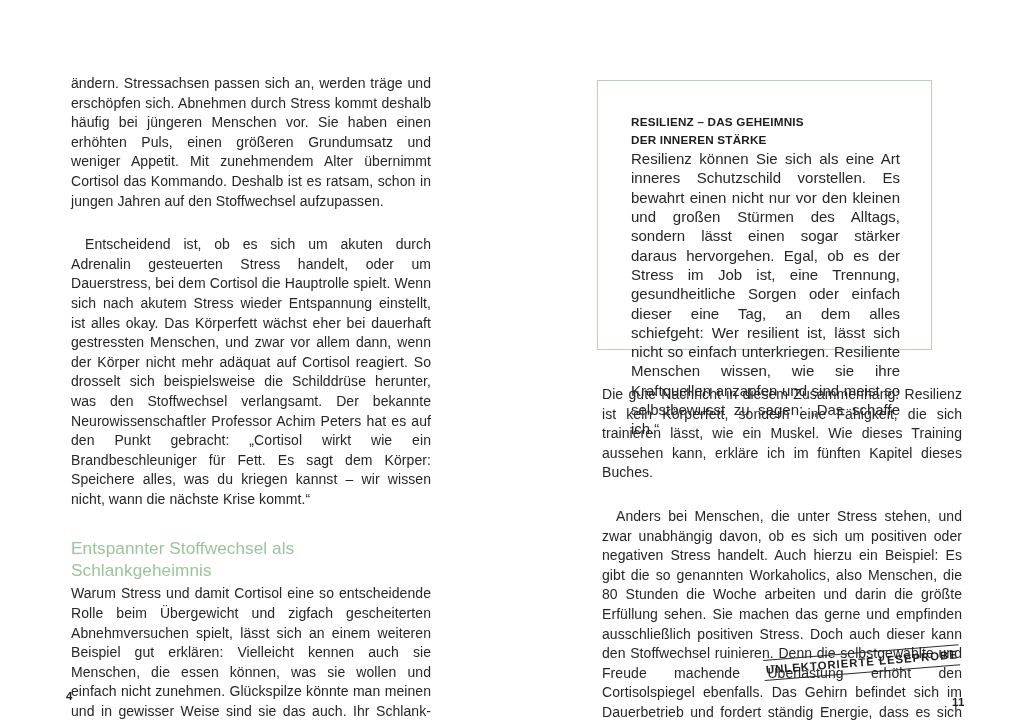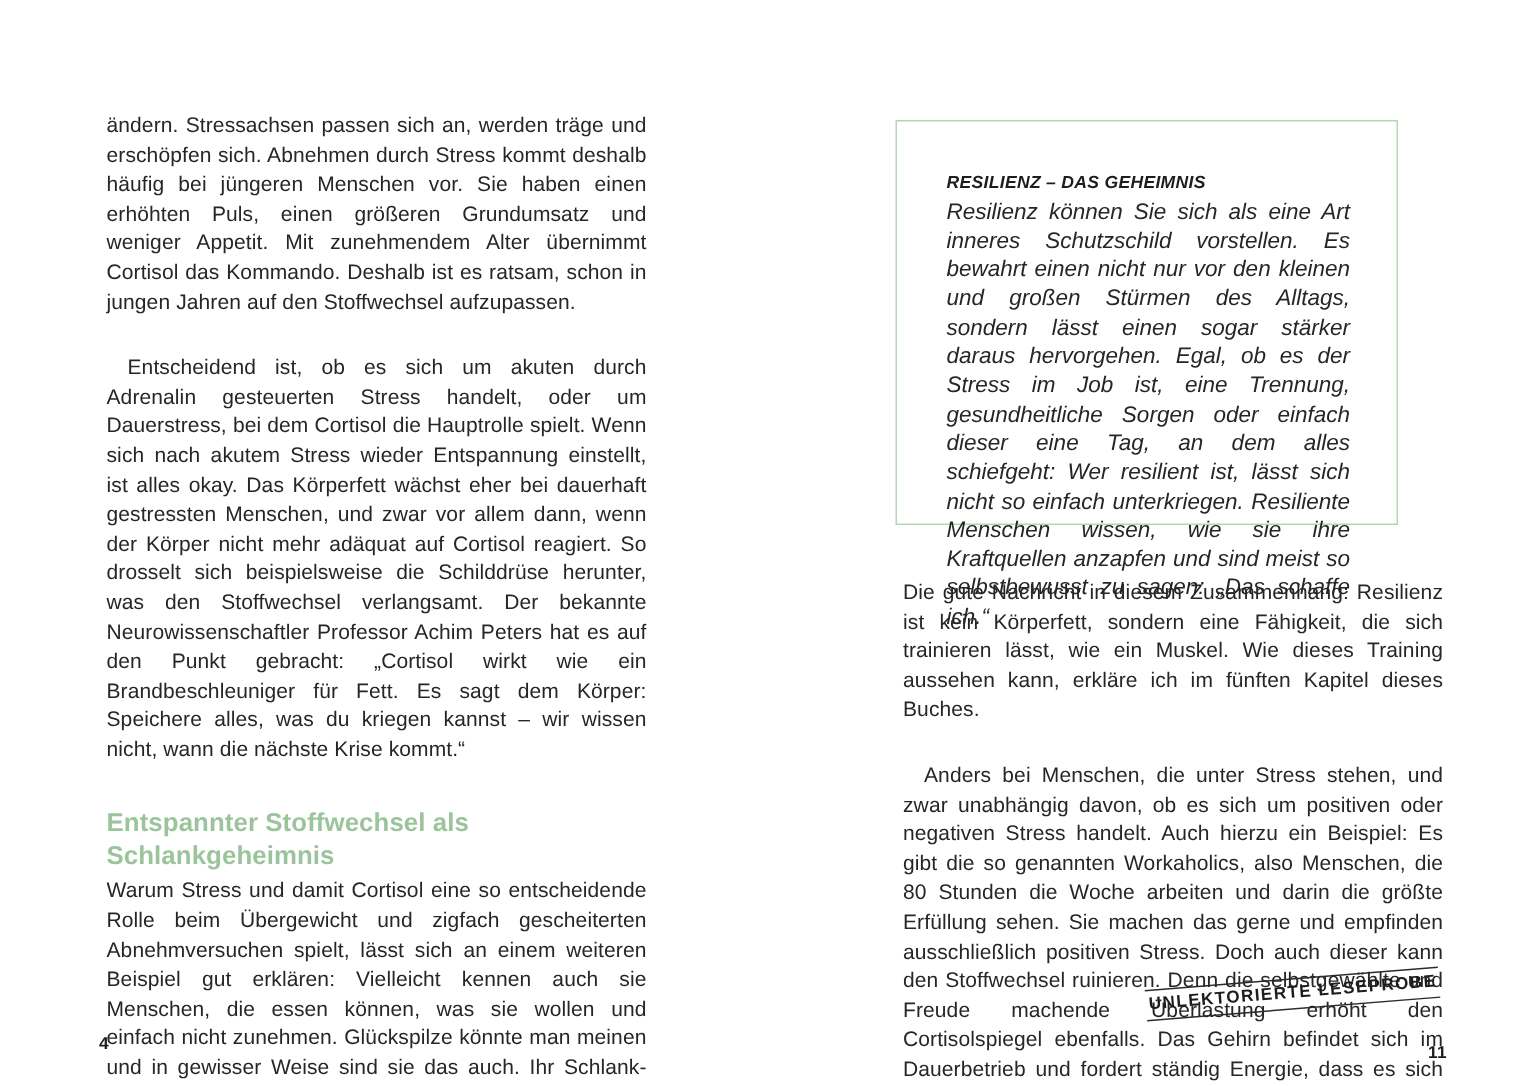--- a/index.html
+++ b/index.html
@@ -42,39 +42,38 @@
     letter-spacing: 0.005em;
     hyphens: manual;
   }
   .para + .para { text-indent: 14px; margin-top: 24px; }
 
   .section-heading {
     font-size: 17.2px;
     line-height: 22px;
     color: #9cc49c;
     margin: 0 0 3px 0;
-    font-weight: 700;
+    font-weight: 400;
     letter-spacing: 0.004em;
   }
   .heading-gap { height: 28px; }
 
   
   .infobox {
     position: absolute;
     left: 597px;
     top: 80px;
     width: 335px;
     height: 270px;
     border: 1.6px solid #b4d6b4;
     background: #ffffff;
     box-sizing: border-box;
   }
   .infobox-inner {
     padding: 33px 31px 0 33px;
-    font-style: italic;
   }
   .infobox-title {
     font-size: 11.7px;
     line-height: 16.6px;
     font-weight: 700;
     letter-spacing: 0.018em;
     margin: 0 0 1px 0;
     color: #1d1d1b;
   }
   .infobox-body {
@@ -131,20 +130,21 @@
     <p class="para">ändern. Stressachsen passen sich an, werden träge und erschöpfen sich. Abnehmen durch Stress kommt deshalb häufig bei jüngeren Menschen vor. Sie haben einen erhöhten Puls, einen größeren Grundumsatz und weniger Appetit. Mit zunehmendem Alter übernimmt Cortisol das Kommando. Deshalb ist es ratsam, schon in jungen Jahren auf den Stoffwechsel aufzupassen.</p>
     <p class="para">Entscheidend ist, ob es sich um akuten durch Adrenalin gesteuerten Stress handelt, oder um Dauerstress, bei dem Cortisol die Hauptrolle spielt. Wenn sich nach akutem Stress wieder Entspannung einstellt, ist alles okay. Das Körperfett wächst eher bei dauerhaft gestressten Menschen, und zwar vor allem dann, wenn der Körper nicht mehr adäquat auf Cortisol reagiert. So drosselt sich beispielsweise die Schilddrüse herunter, was den Stoffwechsel verlangsamt. Der bekannte Neurowissenschaftler Professor Achim Peters hat es auf den Punkt gebracht: „Cortisol wirkt wie ein Brandbeschleuniger für Fett. Es sagt dem Körper: Speichere alles, was du kriegen kannst – wir wissen nicht, wann die nächste Krise kommt.“</p>
     <div class="heading-gap"></div>
     <h2 class="section-heading">Entspannter Stoffwechsel als Schlankgeheimnis</h2>
     <p class="para">Warum Stress und damit Cortisol eine so entscheidende Rolle beim Übergewicht und zigfach gescheiterten Abnehmversuchen spielt, lässt sich an einem weiteren Beispiel gut erklären: Vielleicht kennen auch sie Menschen, die essen können, was sie wollen und einfach nicht zunehmen. Glückspilze könnte man meinen und in gewisser Weise sind sie das auch. Ihr Schlank-Geheimnis liegt nicht nur in den Genen oder in einer allgemein perfekteren Stoffwechselleistung wie oft behauptet, nein, das hat bei vielen einen ganz anderen Grund: Sie stehen nicht chronisch unter Stress. Die Gründe dafür sind vielleicht: Sie sind deutlich besser organisiert, fürsorglicher mit sich selbst und selbstbewusster im Umgang mit sich selbst und der Umwelt. In der Psychologie spricht man von einer guten Resilienz (siehe Kasten). Dementsprechend kommt es bei ihnen nicht oder nur sehr selten zu einem Cortisol-Alarm. Ihr Gehirn fühlt sich also sicherer, es muss keine Reserven horten.</p>
   </div>
 
   <aside class="infobox">
     <div class="infobox-inner">
       <div class="infobox-title">RESILIENZ – DAS GEHEIMNIS</div>
+      <div class="infobox-title">DER INNEREN STÄRKE</div>
       <p class="infobox-body">Resilienz können Sie sich als eine Art inneres Schutzschild vorstellen. Es bewahrt einen nicht nur vor den kleinen und großen Stürmen des Alltags, sondern lässt einen sogar stärker daraus hervorgehen. Egal, ob es der Stress im Job ist, eine Trennung, gesundheitliche Sorgen oder einfach dieser eine Tag, an dem alles schiefgeht: Wer resilient ist, lässt sich nicht so einfach unterkriegen. Resiliente Menschen wissen, wie sie ihre Kraftquellen anzapfen und sind meist so selbstbewusst zu sagen: „Das schaffe ich.“</p>
     </div>
   </aside>
 
   <div class="right-body-block">
     <p class="para">Die gute Nachricht in diesem Zusammenhang: Resilienz ist kein Körperfett, sondern eine Fähigkeit, die sich trainieren lässt, wie ein Muskel. Wie dieses Training aussehen kann, erkläre ich im fünften Kapitel dieses Buches.</p>
     <p class="para">Anders bei Menschen, die unter Stress stehen, und zwar unabhängig davon, ob es sich um positiven oder negativen Stress handelt. Auch hierzu ein Beispiel: Es gibt die so genannten Workaholics, also Menschen, die 80 Stunden die Woche arbeiten und darin die größte Erfüllung sehen. Sie machen das gerne und empfinden ausschließlich positiven Stress. Doch auch dieser kann den Stoffwechsel ruinieren. Denn die selbstgewählte und Freude machende Überlastung erhöht den Cortisolspiegel ebenfalls. Das Gehirn befindet sich im Dauerbetrieb und fordert ständig Energie, dass es sich aus Muskeln und Organen holt. Die Folge: Viele Top-Manager oder Startup-Gründer sind dünn - aber krank. Ihr Körper befindet sich in</p>
   </div>
 
   <div class="page-number page-number-left">4</div>

